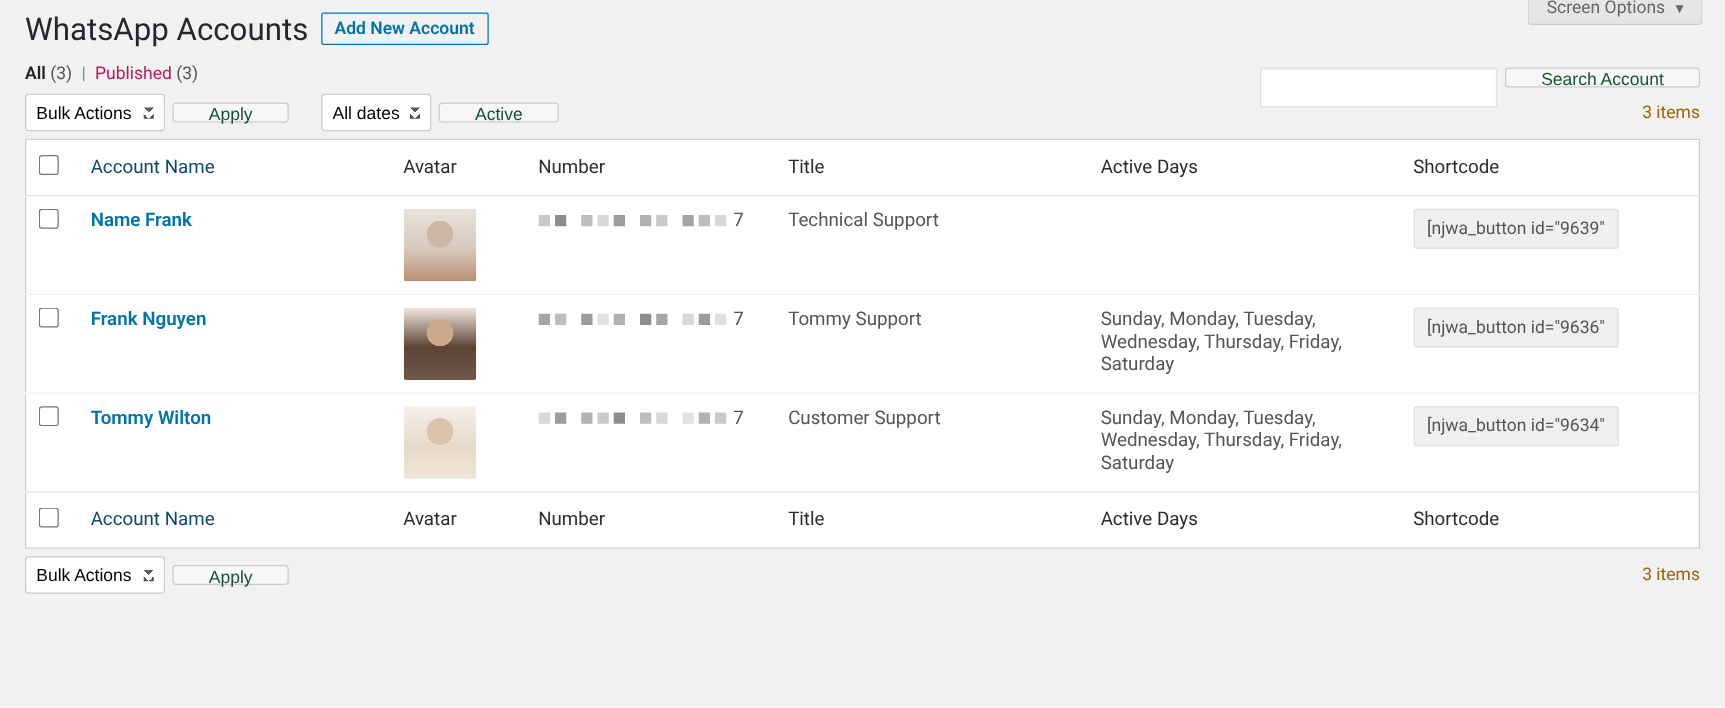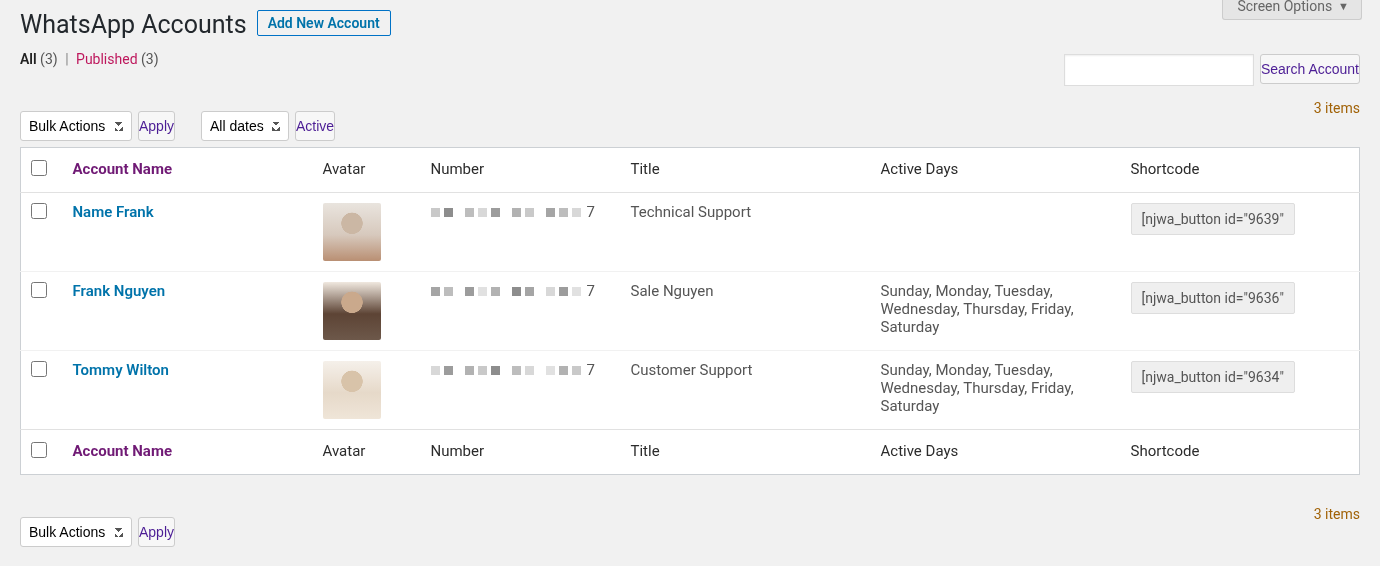--- a/index.html
+++ b/index.html
@@ -62,42 +62,42 @@
   .subsub .sep { color: #888; margin: 0 4px; }
   .subsub a { color: #be185d; text-decoration: none; }
   .subsub .current { color: #222; font-weight: 600; }
   .subsub .count { color: #555; }
   .tablenav {
     display: flex;
     align-items: center;
     justify-content: space-between;
     margin: 6px 0;
   }
-  .tablenav .left-actions { display: flex; align-items: center; gap: 6px; margin-top: 36px; }
+  .tablenav .left-actions { display: flex; align-items: center; gap: 6px; }
   .tablenav select {
     height: 30px;
     font-size: 14px;
     padding: 0 24px 0 8px;
     border: 1px solid #ccc;
     border-radius: 3px;
     background: #fff;
     appearance: none;
     background-image: linear-gradient(45deg, transparent 50%, #555 50%), linear-gradient(135deg, #555 50%, transparent 50%), linear-gradient(45deg, #555 50%, transparent 50%), linear-gradient(135deg, transparent 50%, #555 50%);
     background-position: right 12px top 10px, right 8px top 10px, right 12px top 15px, right 8px top 15px;
     background-size: 4px 4px;
     background-repeat: no-repeat;
     cursor: pointer;
   }
   .button {
-    height: 30px;
-    padding: 0 0;
+    height: 16px;
+    padding: 0 28px;
     border: 1px solid #ccc;
     border-radius: 3px;
     background: #f7f7f7;
-    color: #4c1d95;
+    color: #14532d;
     font-size: 14px;
     cursor: pointer;
   }
   .search-box {
     position: absolute;
     right: 20px;
     top: 54px;
     display: flex;
     gap: 6px;
   }
@@ -125,23 +125,22 @@
     color: #555;
   }
   table.wp-list thead th, table.wp-list tfoot th {
     border-bottom: 1px solid #e1e1e1;
     font-weight: 400;
     color: #2c2c2c;
     padding: 12px 10px;
   }
   table.wp-list tfoot th { border-top: 1px solid #e1e1e1; border-bottom: none; }
   table.wp-list thead th a, table.wp-list tfoot th a {
-    color: #701a75;
+    color: #0c4a6e;
     text-decoration: none;
-    font-weight: bold;
   }
   table.wp-list tbody tr { border-top: 1px solid #f1f1f1; }
   table.wp-list tbody tr:first-child { border-top: 1px solid #e5e5e5; }
   .col-cb { width: 42px; text-align:center; }
   .col-name { width: 250px; }
   .col-avatar { width: 108px; }
   .col-number { width: 200px; }
   .col-title { width: 250px; }
   .col-days { width: 250px; }
   .col-short { width: auto; }
@@ -288,21 +287,21 @@
             <span class="sp"></span>
             <span class="blk" style="background: rgb(141, 141, 141);"></span>
             <span class="blk" style="background: rgb(165, 165, 165);"></span>
             <span class="sp"></span>
             <span class="blk" style="background: rgb(216, 216, 216);"></span>
             <span class="blk" style="background: rgb(156, 156, 156);"></span>
             <span class="blk" style="background: rgb(225, 225, 225);"></span>
             <span class="digit">7</span>
           </div>
         </td>
-        <td>Sale Nguyen</td>
+        <td>Tommy Support</td>
         <td>Sunday, Monday, Tuesday, Wednesday, Thursday, Friday, Saturday</td>
         <td><span class="shortcode-box">[njwa_button id="9636"</span></td>
       </tr>
       <tr>
         <td class="col-cb"><input type="checkbox" style=""></td>
         <td><a class="name-link" href="#">Tommy Wilton</a></td>
         <td>
           <div class="avatar-img" style="background: radial-gradient(circle at 50% 35%, rgb(216, 195, 169) 0%, rgb(216, 195, 169) 22%, transparent 23%), linear-gradient(rgb(245, 240, 234) 0%, rgb(230, 217, 201) 55%, rgb(239, 229, 216) 100%);"></div>
         </td>
         <td>

